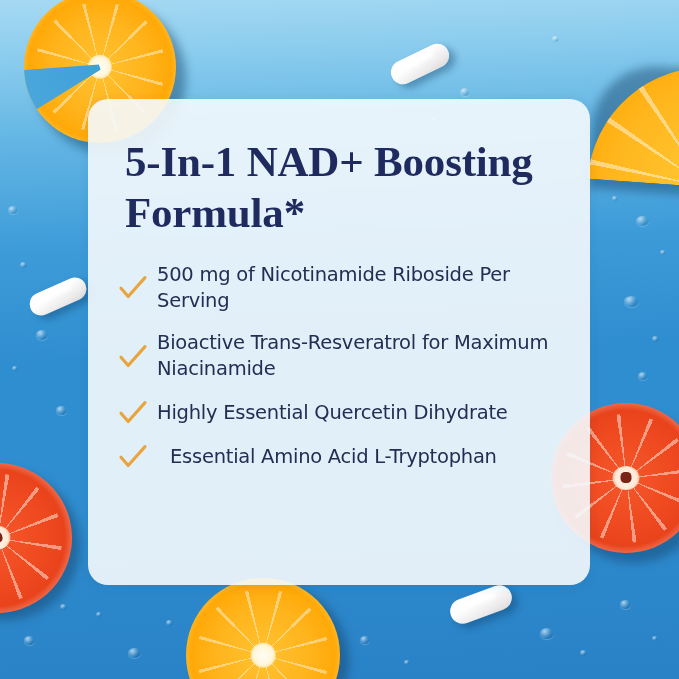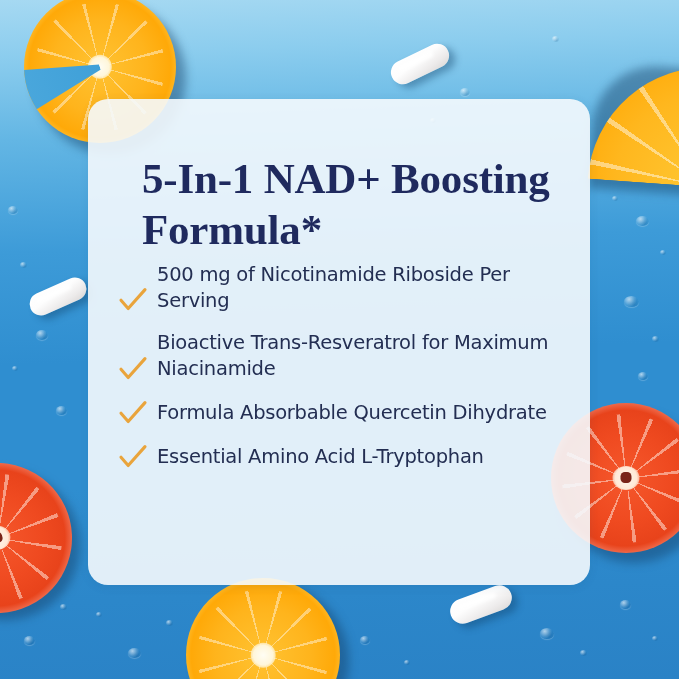--- a/index.html
+++ b/index.html
@@ -218,38 +218,38 @@
     position: absolute;
     left: 37px;
     top: 38px;
     width: 430px;
     font-family: "Liberation Serif", "DejaVu Serif", serif;
     font-weight: 700;
     font-size: 43px;
     line-height: 1.18;
     letter-spacing: -0.2px;
     color: #1f2a5e;
-    margin: 17px;
+    margin: 0;
   }
 
   .bullets {
     position: absolute;
     left: 30px;
     top: 163px;
     width: 450px;
     list-style: none;
     margin: 0;
     padding: 0;
   }
   .bullet {
     display: flex;
-    align-items: flex-end;
+    align-items: center;
     margin-bottom: 17px;
   }
-  .bullet:last-child { margin-bottom: 0; }
+  .bullet:last-child { margin-bottom: 0; gap: 13px; }
   .check-icon {
     flex: 0 0 auto;
     width: 30px;
     height: 26px;
     margin-right: 9px;
     margin-top: 1px;
   }
   .check-icon svg { display: block; width: 30px; height: 26px; }
   .bullet-text {
     font-family: "DejaVu Sans", "Liberation Sans", sans-serif;
@@ -363,21 +363,21 @@
         </span>
         <span class="bullet-text">Bioactive Trans-Resveratrol for Maximum Niacinamide</span>
       </li>
 
       <li class="bullet">
         <span class="check-icon">
           <svg viewBox="0 0 30 26" xmlns="http://www.w3.org/2000/svg">
             <path d="M3 13.2 L10.2 21.5 L27 2.6" fill="none" stroke="#e9a43c" stroke-width="3.1" stroke-linecap="round" stroke-linejoin="round"></path>
           </svg>
         </span>
-        <span class="bullet-text">Formula Absorbable Quercetin Dihydrate</span>
+        <span class="bullet-text">Highly Essential Quercetin Dihydrate</span>
       </li>
 
 
       <li class="bullet">
         <span class="check-icon">
           <svg viewBox="0 0 30 26" xmlns="http://www.w3.org/2000/svg">
             <path d="M3 13.2 L10.2 21.5 L27 2.6" fill="none" stroke="#e9a43c" stroke-width="3.1" stroke-linecap="round" stroke-linejoin="round"></path>
           </svg>
         </span>
         <span class="bullet-text">Essential Amino Acid L-Tryptophan</span>

